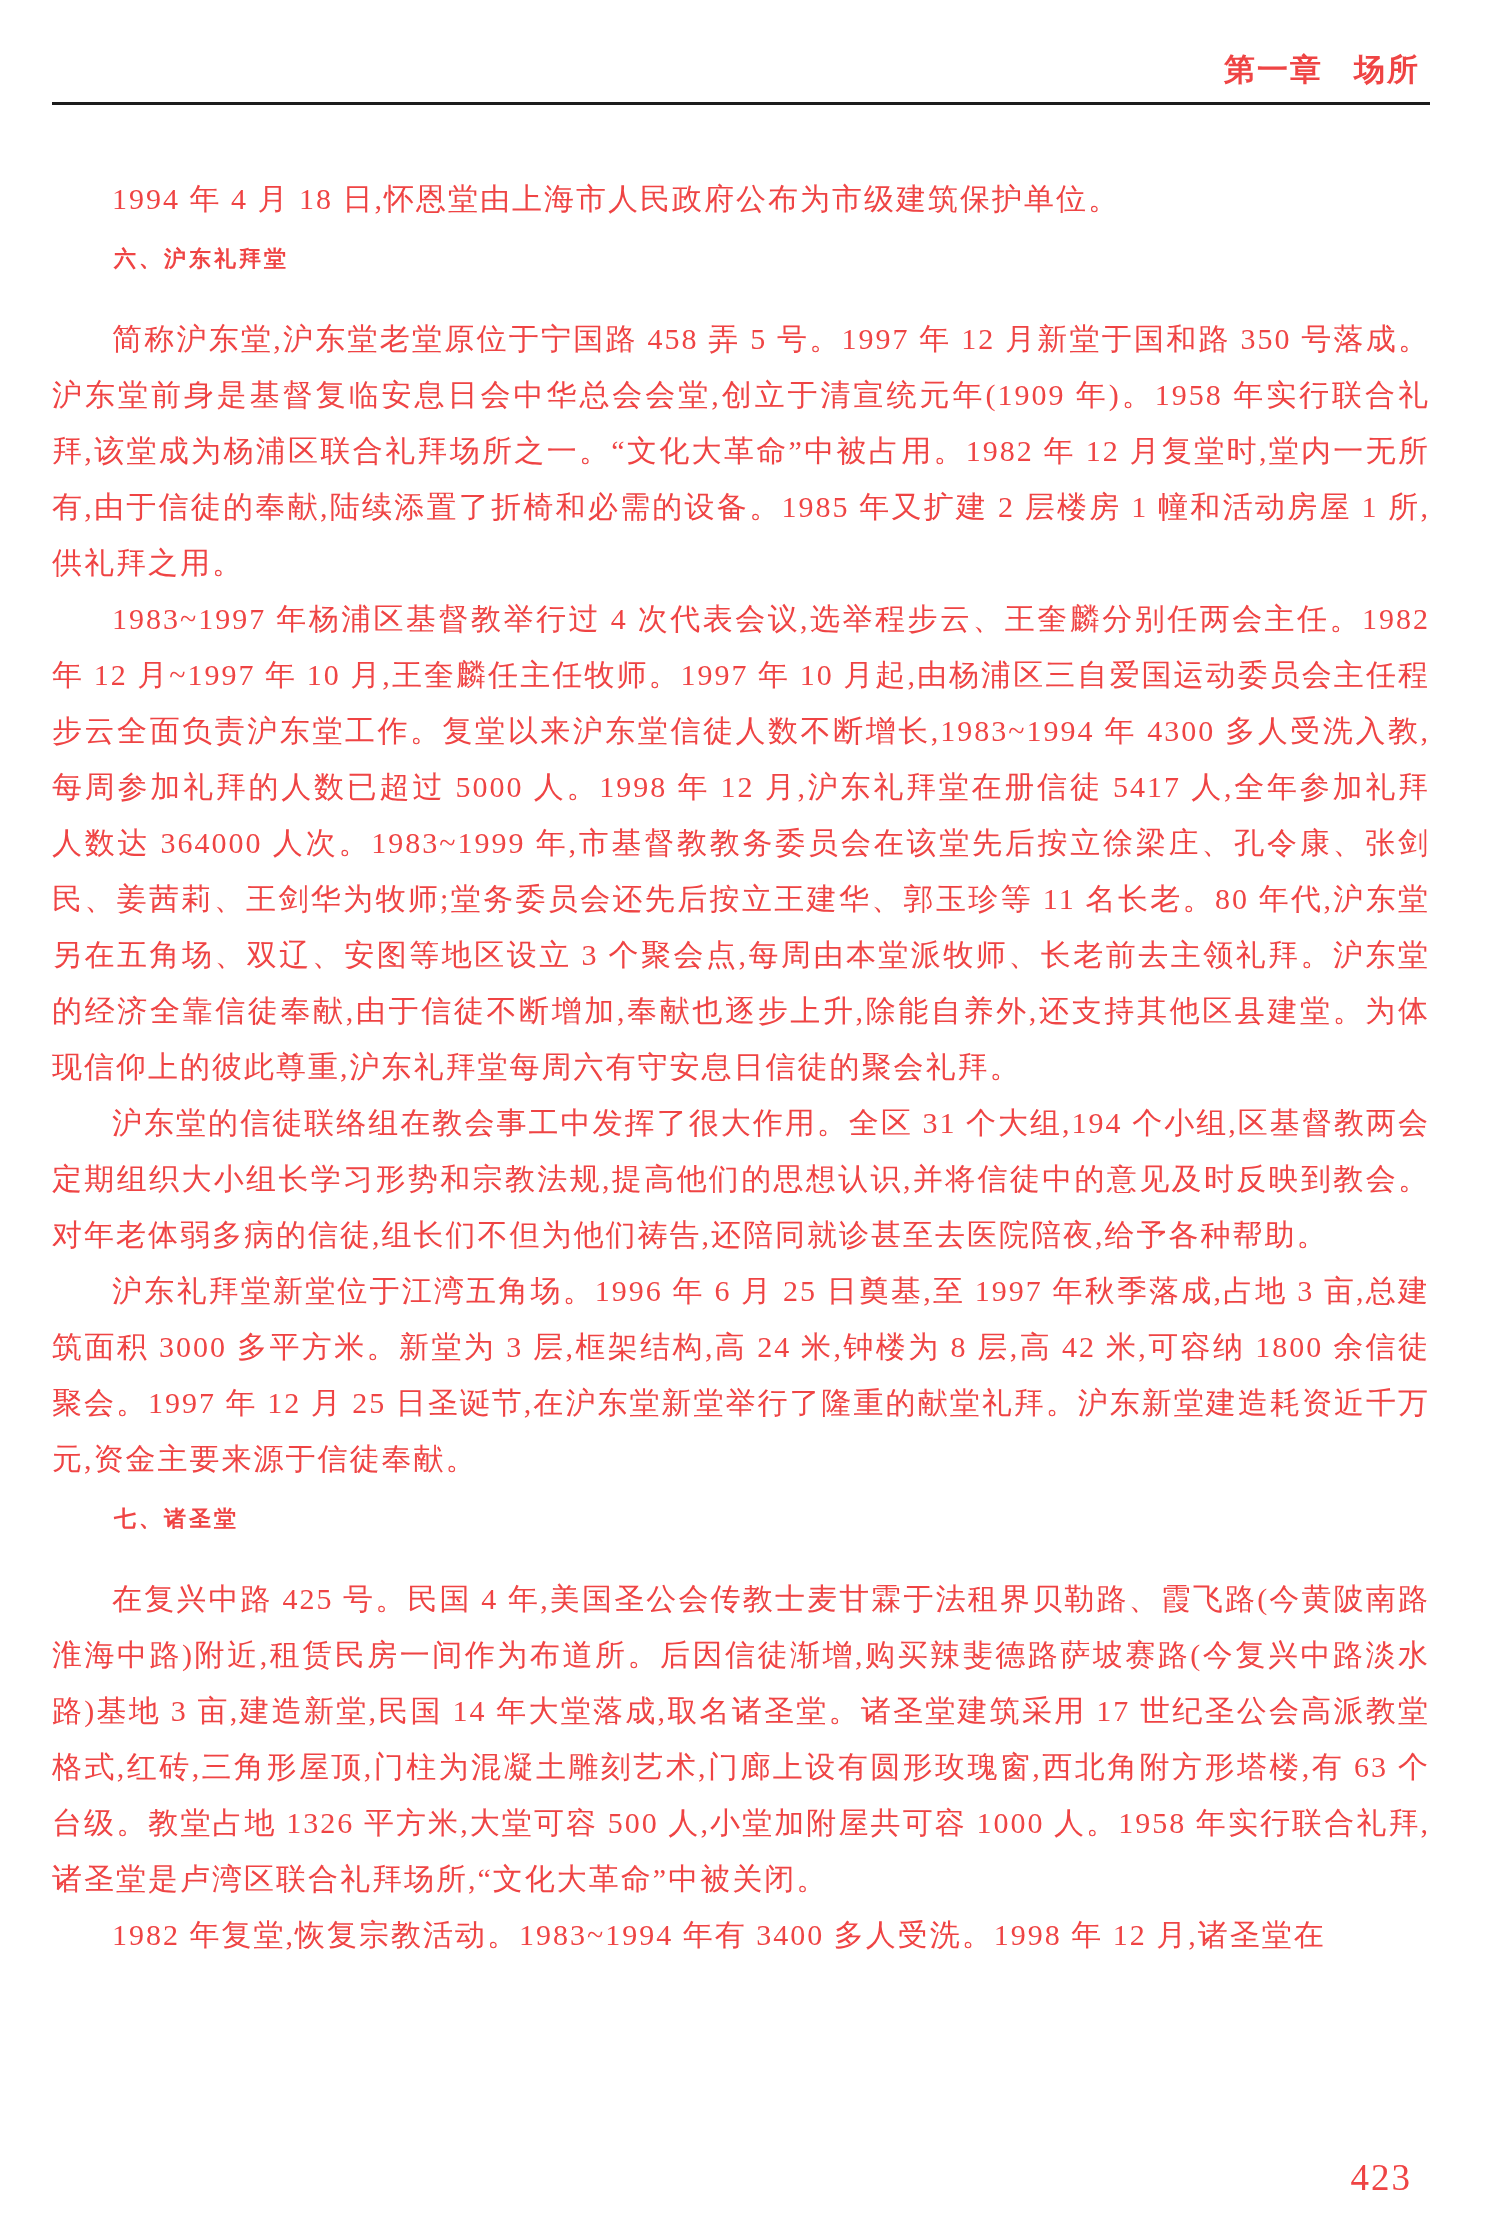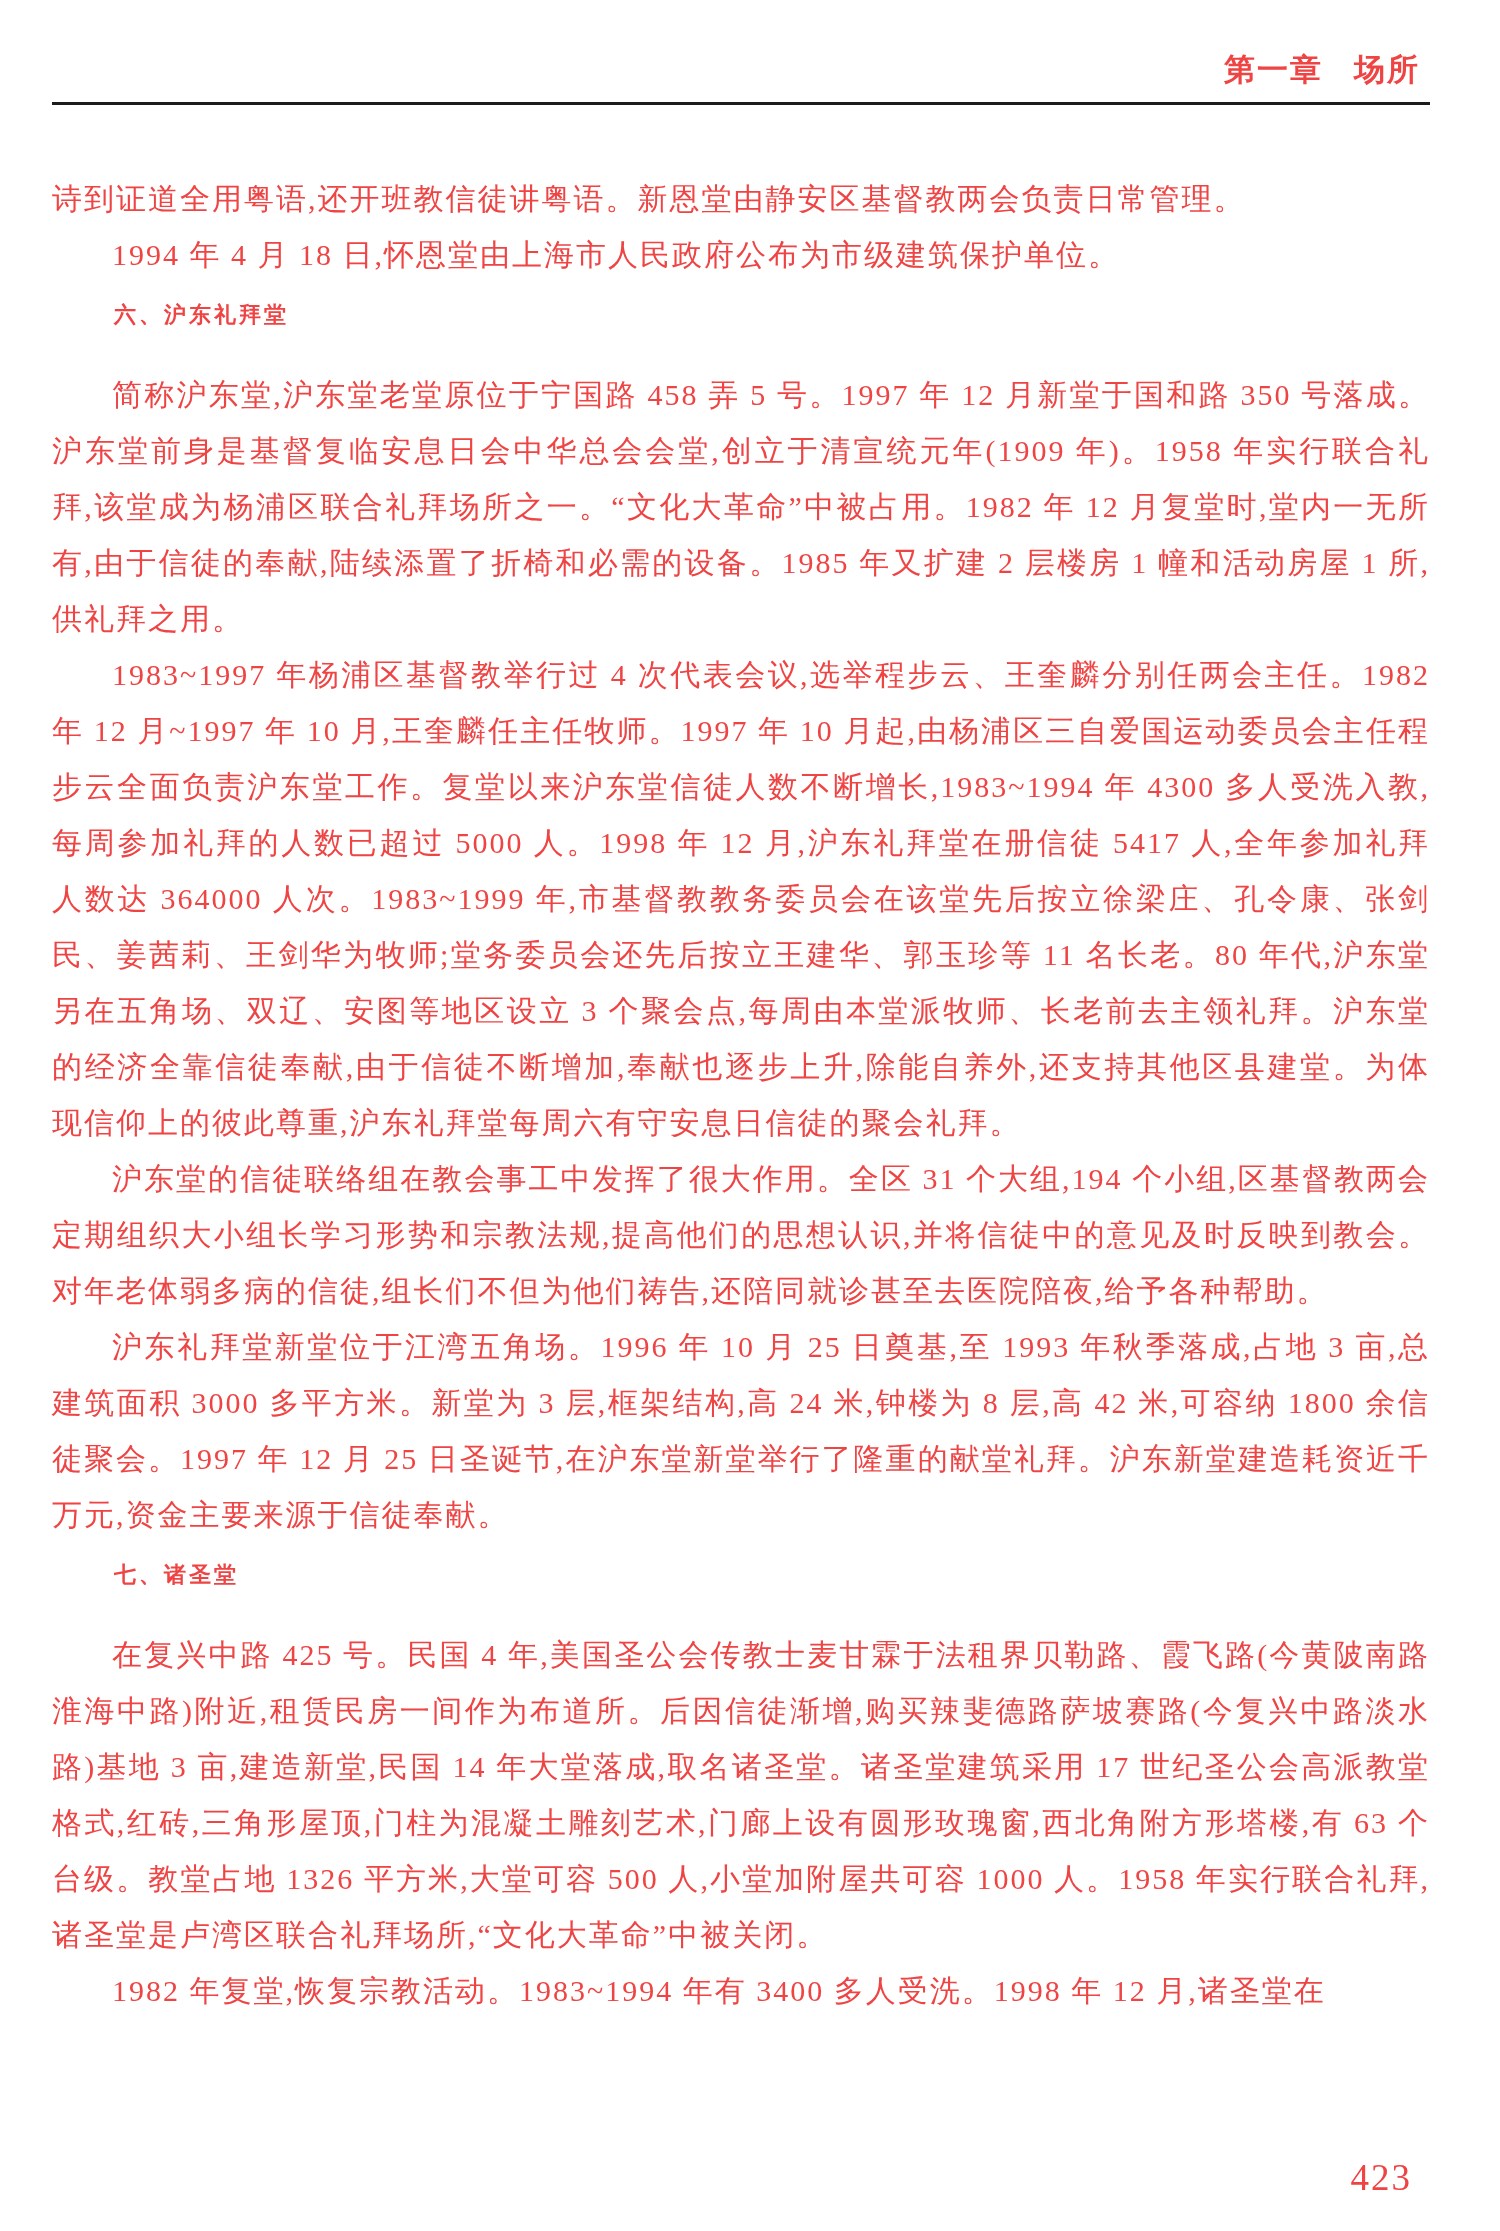--- a/index.html
+++ b/index.html
@@ -62,29 +62,28 @@
 <div class="page">
 
   <div class="header">
     <span class="chapter">第一章</span><span class="title">场所</span>
   </div>
 
   <div class="rule"></div>
 
   <div class="body">
 
-    <p class="noindent">诗到证道全用粤语,还开班教信徒讲粤语。新恩堂由静安区基督教两会负责日常管理。</p>
     <p class="indent">1994 年 4 月 18 日,怀恩堂由上海市人民政府公布为市级建筑保护单位。</p>
 
     <h2 class="section-heading">六、沪东礼拜堂</h2>
 
     <p class="indent">简称沪东堂,沪东堂老堂原位于宁国路 458 弄 5 号。1997 年 12 月新堂于国和路 350 号落成。沪东堂前身是基督复临安息日会中华总会会堂,创立于清宣统元年(1909 年)。1958 年实行联合礼拜,该堂成为杨浦区联合礼拜场所之一。“文化大革命”中被占用。1982 年 12 月复堂时,堂内一无所有,由于信徒的奉献,陆续添置了折椅和必需的设备。1985 年又扩建 2 层楼房 1 幢和活动房屋 1 所,供礼拜之用。</p>
     <p class="indent">1983~1997 年杨浦区基督教举行过 4 次代表会议,选举程步云、王奎麟分别任两会主任。1982 年 12 月~1997 年 10 月,王奎麟任主任牧师。1997 年 10 月起,由杨浦区三自爱国运动委员会主任程步云全面负责沪东堂工作。复堂以来沪东堂信徒人数不断增长,1983~1994 年 4300 多人受洗入教,每周参加礼拜的人数已超过 5000 人。1998 年 12 月,沪东礼拜堂在册信徒 5417 人,全年参加礼拜人数达 364000 人次。1983~1999 年,市基督教教务委员会在该堂先后按立徐梁庄、孔令康、张剑民、姜茜莉、王剑华为牧师;堂务委员会还先后按立王建华、郭玉珍等 11 名长老。80 年代,沪东堂另在五角场、双辽、安图等地区设立 3 个聚会点,每周由本堂派牧师、长老前去主领礼拜。沪东堂的经济全靠信徒奉献,由于信徒不断增加,奉献也逐步上升,除能自养外,还支持其他区县建堂。为体现信仰上的彼此尊重,沪东礼拜堂每周六有守安息日信徒的聚会礼拜。</p>
     <p class="indent">沪东堂的信徒联络组在教会事工中发挥了很大作用。全区 31 个大组,194 个小组,区基督教两会定期组织大小组长学习形势和宗教法规,提高他们的思想认识,并将信徒中的意见及时反映到教会。对年老体弱多病的信徒,组长们不但为他们祷告,还陪同就诊甚至去医院陪夜,给予各种帮助。</p>
-    <p class="indent">沪东礼拜堂新堂位于江湾五角场。1996 年 10 月 25 日奠基,至 1993 年秋季落成,占地 3 亩,总建筑面积 3000 多平方米。新堂为 3 层,框架结构,高 24 米,钟楼为 8 层,高 42 米,可容纳 1800 余信徒聚会。1997 年 12 月 25 日圣诞节,在沪东堂新堂举行了隆重的献堂礼拜。沪东新堂建造耗资近千万元,资金主要来源于信徒奉献。</p>
+    <p class="indent">沪东礼拜堂新堂位于江湾五角场。1996 年 6 月 25 日奠基,至 1997 年秋季落成,占地 3 亩,总建筑面积 3000 多平方米。新堂为 3 层,框架结构,高 24 米,钟楼为 8 层,高 42 米,可容纳 1800 余信徒聚会。1997 年 12 月 25 日圣诞节,在沪东堂新堂举行了隆重的献堂礼拜。沪东新堂建造耗资近千万元,资金主要来源于信徒奉献。</p>
 
     <h2 class="section-heading">七、诸圣堂</h2>
 
     <p class="indent">在复兴中路 425 号。民国 4 年,美国圣公会传教士麦甘霖于法租界贝勒路、霞飞路(今黄陂南路淮海中路)附近,租赁民房一间作为布道所。后因信徒渐增,购买辣斐德路萨坡赛路(今复兴中路淡水路)基地 3 亩,建造新堂,民国 14 年大堂落成,取名诸圣堂。诸圣堂建筑采用 17 世纪圣公会高派教堂格式,红砖,三角形屋顶,门柱为混凝土雕刻艺术,门廊上设有圆形玫瑰窗,西北角附方形塔楼,有 63 个台级。教堂占地 1326 平方米,大堂可容 500 人,小堂加附屋共可容 1000 人。1958 年实行联合礼拜,诸圣堂是卢湾区联合礼拜场所,“文化大革命”中被关闭。</p>
     <p class="indent">1982 年复堂,恢复宗教活动。1983~1994 年有 3400 多人受洗。1998 年 12 月,诸圣堂在</p>
 
   </div>
 
   <div class="page-number">423</div>
 

